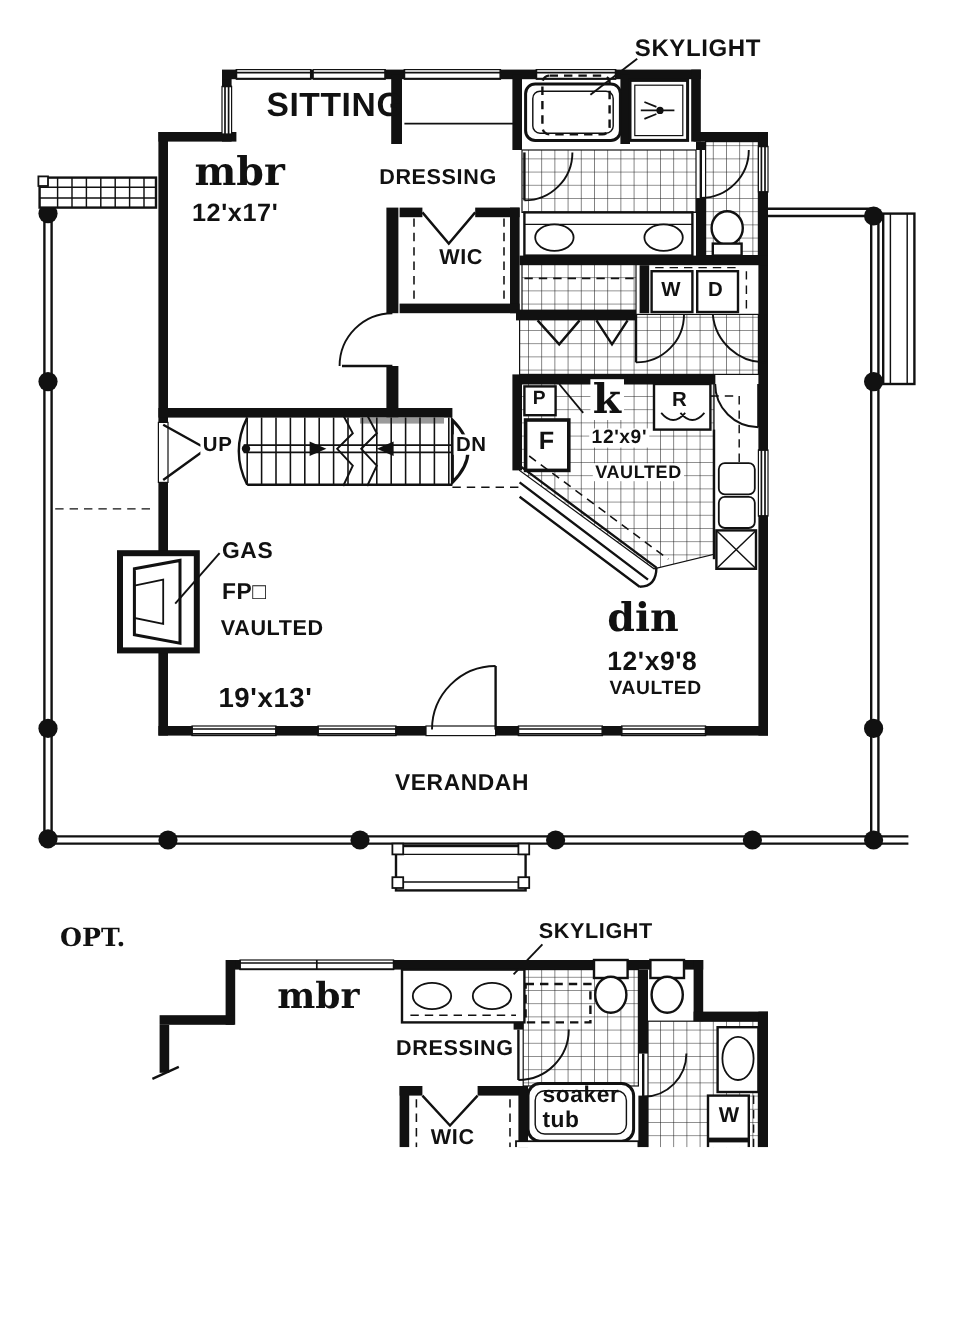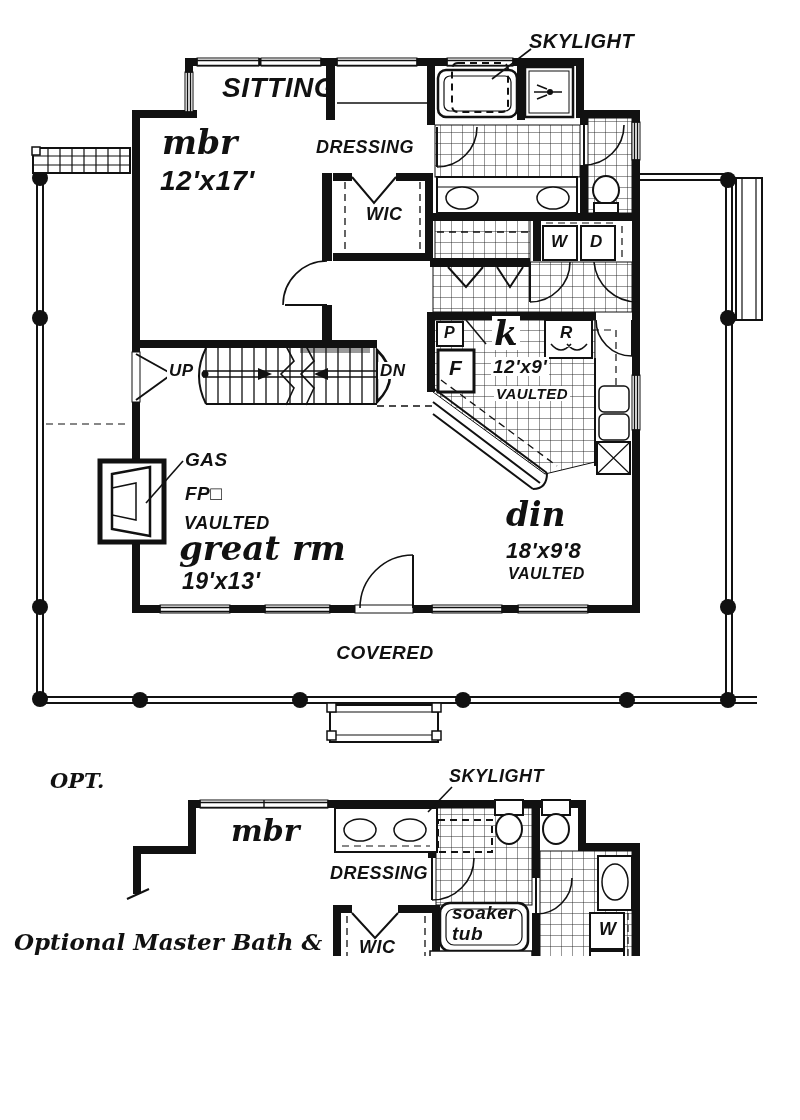--- a/index.html
+++ b/index.html
@@ -1,17 +1,17 @@
 <!DOCTYPE html>
 <html><head>
 <meta charset="utf-8">
 <style>
   html,body{margin:0;padding:0;background:#fff;}
   #plan{position:relative;width:800px;height:956px;background:#fff;overflow:hidden;
-        font-family:"Liberation Sans",sans-serif;color:#111;font-style:italic;}
+        font-family:"Liberation Sans",sans-serif;color:#111;}
   #plan svg{position:absolute;left:0;top:0;}
   .lbl{position:absolute;font-weight:bold;white-space:nowrap;color:#111;
        font-family:"Liberation Sans",sans-serif;letter-spacing:.5px;line-height:1;}
   .ser{font-family:"DejaVu Serif","Liberation Serif",serif;letter-spacing:0;}
   .halo{background:#fff;padding:0 2px;}
   .ctr{text-align:center;}
   
   .wall{fill:#111;}
   .ln{stroke:#111;fill:none;}
   .fx{fill:#fff;stroke:#111;}
@@ -377,53 +377,51 @@
           <path stroke-width="2" d="M620,1045V1003"></path>
           <path stroke-width="1.6" d="M578,1045A42,42 0 0 1 620,1003"></path>
         </g>
   </g>
 
 </svg>
 
   <div class="lbl" style="left:529px;top:31px;font-size:20px">SKYLIGHT</div>
   <div class="lbl" style="left:222px;top:74px;font-size:28px">SITTING</div>
   <div class="lbl ser" style="left:162px;top:126px;font-size:33px">mbr</div>
-  <div class="lbl" style="left:160px;top:167px;font-size:28px">12'x17'</div>
+  <div class="lbl" style="left:160px;top:167px;font-size:21px">12'x17'</div>
   <div class="lbl" style="left:316px;top:138px;font-size:18px">DRESSING</div>
   <div class="lbl" style="left:366px;top:205px;font-size:18px">WIC</div>
   <div class="lbl" style="left:551px;top:233px;font-size:17px">W</div>
   <div class="lbl" style="left:590px;top:233px;font-size:17px">D</div>
   <div class="lbl" style="left:444px;top:325px;font-size:16px">P</div>
   <div class="lbl" style="left:449px;top:357px;font-size:21px">F</div>
   <div class="lbl" style="left:560px;top:324px;font-size:17px">R</div>
   <div class="lbl ser halo" style="left:492px;top:316px;font-size:34px">k</div>
-  <div class="lbl halo" style="left:491px;top:357px;font-size:19px">12'x9'</div>
+  <div class="lbl halo" style="left:491px;top:357px;font-size:16px">12'x9'</div>
   <div class="lbl halo" style="left:494px;top:386px;font-size:15px">VAULTED</div>
   <div class="lbl halo" style="left:167px;top:362px;font-size:17px">UP</div>
   <div class="lbl halo" style="left:378px;top:362px;font-size:17px">DN</div>
   <div class="lbl" style="left:185px;top:450px;font-size:19px">GAS</div>
   <div class="lbl" style="left:185px;top:484px;font-size:19px">FP□</div>
   <div class="lbl" style="left:184px;top:514px;font-size:18px">VAULTED</div>
-  <div class="lbl ser" style="left:179px;top:531px;font-size:34px">great rm</div>
   <div class="lbl" style="left:182px;top:570px;font-size:23px">19'x13'</div>
   <div class="lbl ser" style="left:506px;top:498px;font-size:33px">din</div>
-  <div class="lbl" style="left:506px;top:540px;font-size:22px">18'x9'8</div>
+  <div class="lbl" style="left:506px;top:540px;font-size:22px">12'x9'8</div>
   <div class="lbl" style="left:508px;top:566px;font-size:16px">VAULTED</div>
   <div class="lbl ctr" style="left:305px;top:641px;width:160px;font-size:19px;line-height:23px">
-    <div>COVERED</div>
+    <div>VERANDAH</div>
   </div>
 
   <div class="lbl ser" style="left:50px;top:770px;font-size:21px">OPT.</div>
   <div class="lbl" style="left:449px;top:767px;font-size:18px">SKYLIGHT</div>
   <div class="lbl ser" style="left:231px;top:816px;font-size:30px">mbr</div>
   <div class="lbl" style="left:330px;top:864px;font-size:18px">DRESSING</div>
   <div class="lbl" style="left:359px;top:938px;font-size:18px">WIC</div>
   <div class="lbl" style="left:452px;top:902px;font-size:19px;line-height:21px">
     <div>soaker</div>
     <div>tub</div>
   </div>
   <div class="lbl" style="left:599px;top:920px;font-size:18px">W</div>
   <div class="lbl" style="left:599px;top:958px;font-size:18px">D</div>
   <div class="lbl ser" style="left:14px;top:926px;font-size:23px;line-height:31px">
-    <div>Optional Master Bath &amp;</div>
   </div>
 
 </div>
 
 </body></html>

